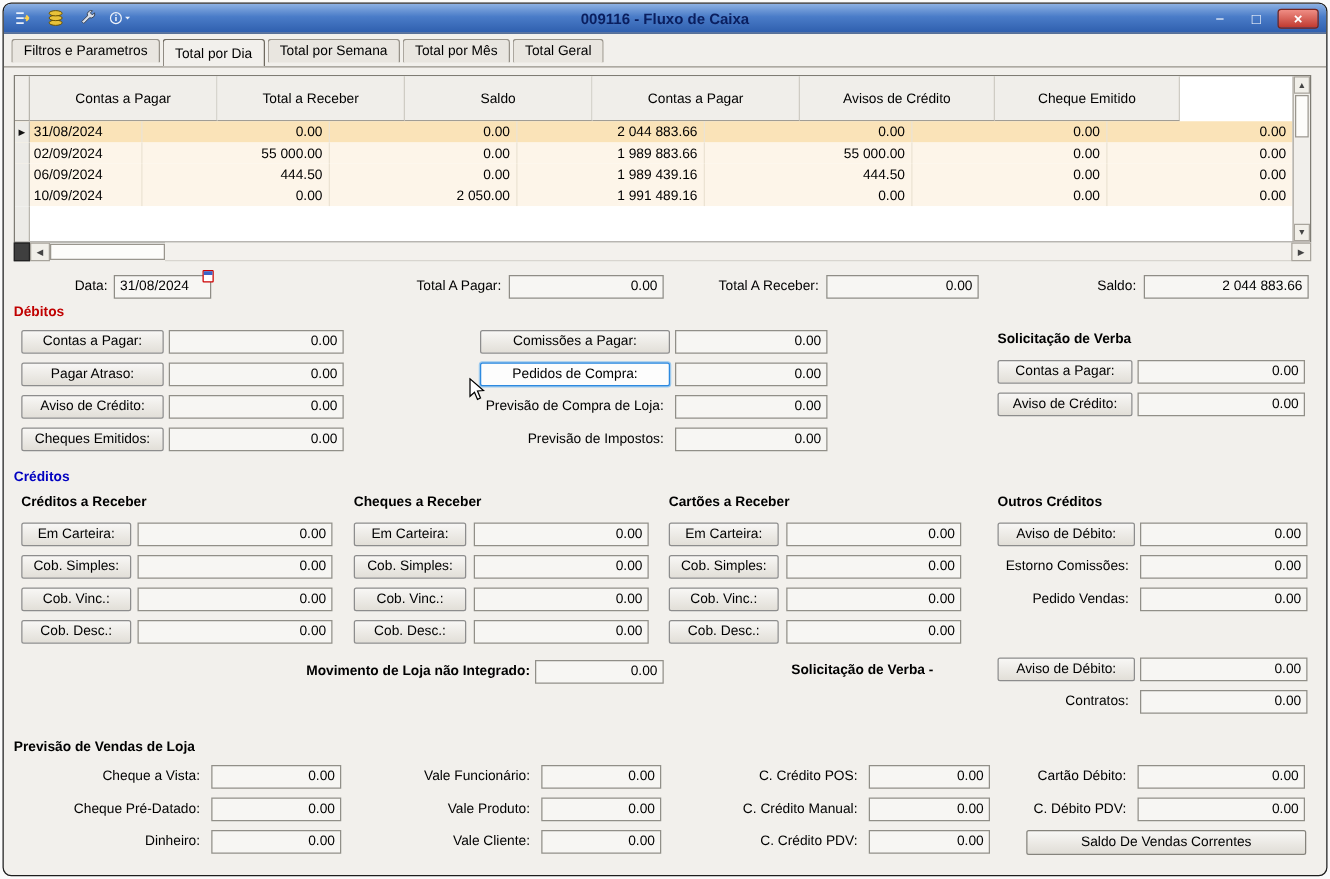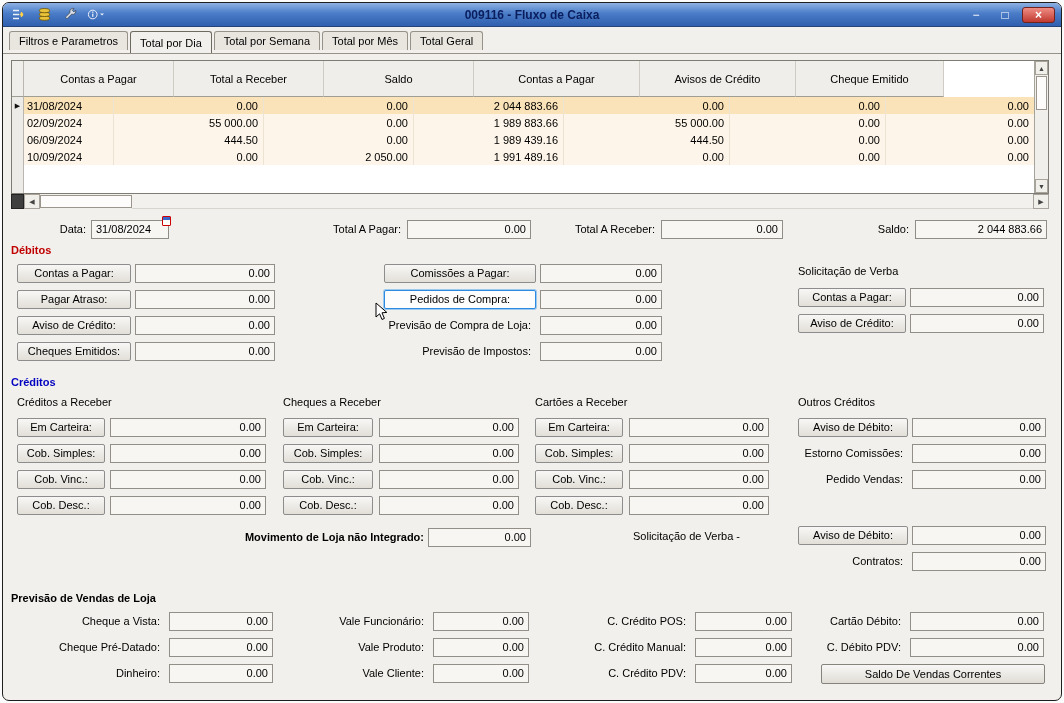--- a/index.html
+++ b/index.html
@@ -47,21 +47,21 @@
   .slabel{position:absolute;top:4px;text-align:right;line-height:19px}
   .sfield{position:absolute;top:4px;height:19px;background:#f7f6f3;border:1px solid #8f8d86;text-align:right;padding:0 4px;line-height:17px}
   .sfield.date{text-align:left}
   .cal{position:absolute;left:151px;top:0;width:9px;height:10px;border:1px solid #c00;background:#fff;border-radius:1px}
   .cal::before{content:"";display:block;height:3px;background:#3a64c8}
   
   .sec{position:relative;margin:2px 8px 0;width:1044px}
   .sec-title{font-weight:bold}
   .red{color:#c00000}
   .blue{color:#0000c0}
-  .sub-title{position:absolute;font-weight:normal;white-space:nowrap}
+  .sub-title{position:absolute;font-weight:bold;white-space:nowrap}
   .flist{position:absolute}
   .frow{display:flex;height:19px;margin-bottom:7px}
   .flabel{flex:none;line-height:19px;white-space:nowrap;overflow:hidden}
   .flabel.plain{text-align:right;padding-right:5px}
   .flabel.btn{background:linear-gradient(#f8f7f5,#e2dfd8);border:1px solid #8d8d8d;border-radius:2px;text-align:center;line-height:17px}
   .flabel.btn.focused{border:1px solid #2e8ae0;box-shadow:0 0 0 1px #9cc9ee;background:#fdfdfd}
   .fvalue{flex:none;margin-left:4px;background:#f7f6f3;border:1px solid #918f88;text-align:right;padding:0 4px;line-height:17px}
   .deb-left .flabel{width:114px}.deb-left .fvalue{width:140px}
   .deb-mid .flabel{width:152px}.deb-mid .fvalue{width:122px}
   .deb-verba .flabel{width:108px}.deb-verba .fvalue{width:134px}

